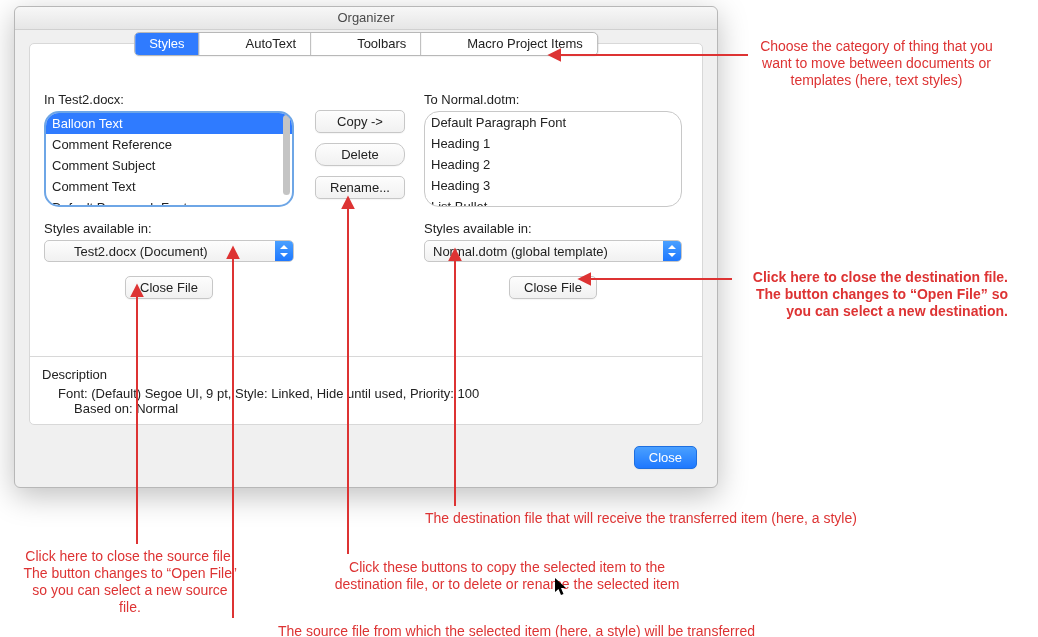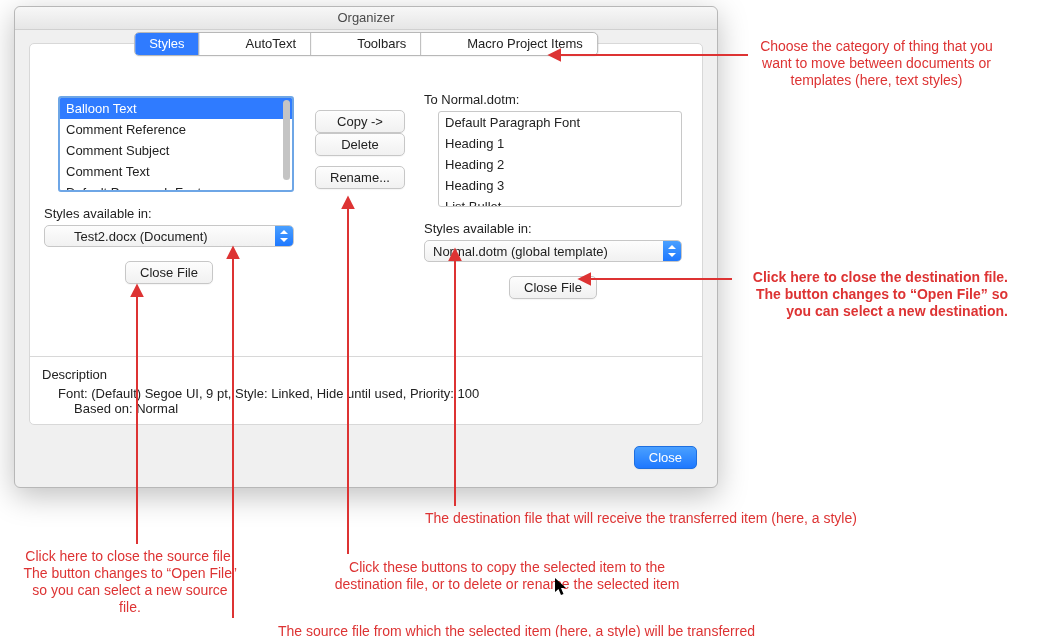--- a/index.html
+++ b/index.html
@@ -69,25 +69,24 @@
   .seg:last-child { border-right: none; }
   .seg.active { background: #2f7bff; color: #fff; }
 
   .label {
     font-size: 13px;
     color: #222;
   }
   .listbox {
     background: #fff;
     border: 1px solid #c8c8c8;
-    border-radius: 3px;
+    border-radius: 15px;
     box-sizing: border-box;
     overflow: hidden;
     position: relative;
-    margin-left: 14px;
   }
   .listbox.focused {
     border: 2px solid #6ea6e6;
   }
   .listbox .scroll {
     position: absolute;
     right: 2px;
     top: 2px;
     width: 7px;
     height: 80px;
@@ -208,41 +207,42 @@
   <div class="inner">
 
     <div class="segmented">
       <div class="seg active">Styles</div>
       <div class="seg">AutoText</div>
       <div class="seg">Toolbars</div>
       <div class="seg">Macro Project Items</div>
     </div>
 
     <div style="position:absolute; left:14px; top:48px; width:250px;">
+      <div class="label">In Test2.docx:</div>
       <div class="listbox focused" style="height:96px; margin-top:4px; position:relative;">
         <div class="listitem selected">Balloon Text</div>
         <div class="listitem">Comment Reference</div>
         <div class="listitem">Comment Subject</div>
         <div class="listitem">Comment Text</div>
         <div class="listitem">Default Paragraph Font</div>
         <div class="scroll"></div>
       </div>
       <div class="label" style="margin-top:14px;">Styles available in:</div>
       <div class="select" style="margin-top:4px;padding-left:29px;">
         <span>Test2.docx (Document)</span>
         <span class="caret"></span>
       </div>
       <div style="text-align:center; margin-top:14px;">
         <span class="btn">Close File</span>
       </div>
     </div>
 
     <div style="position:absolute; left:285px; top:66px; width:90px;">
       <div class="btn" style="display:block; text-align:center;">Copy -&gt;</div>
-      <div class="btn" style="display:block; ">Delete</div>
+      <div class="btn" style="display:block; margin-top:10px;border-radius:10px;">Delete</div>
       <div class="btn" style="display:block; text-align:center; margin-top:10px;">Rename...</div>
     </div>
 
     <div style="position:absolute; left:394px; top:48px; width:258px;">
       <div class="label">To Normal.dotm:</div>
       <div class="listbox" style="height:96px; margin-top:4px;">
         <div class="listitem">Default Paragraph Font</div>
         <div class="listitem">Heading 1</div>
         <div class="listitem">Heading 2</div>
         <div class="listitem">Heading 3</div>

